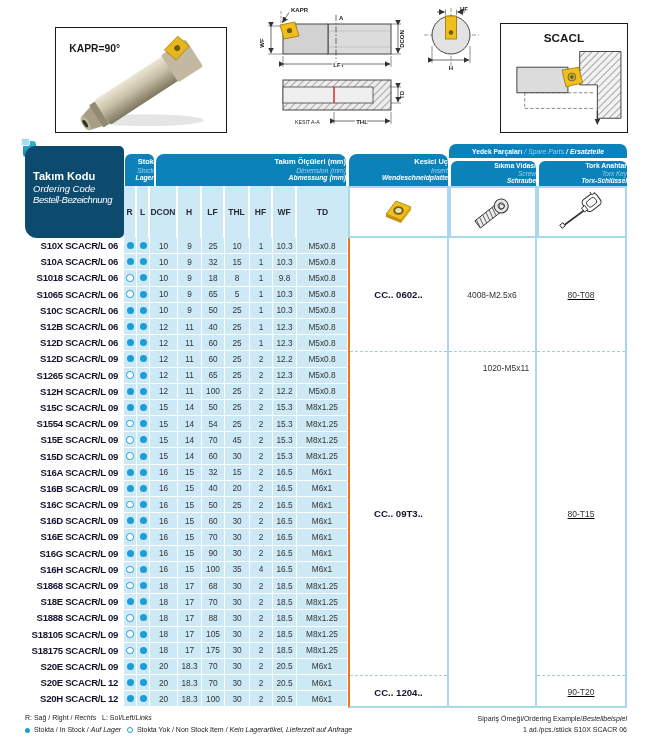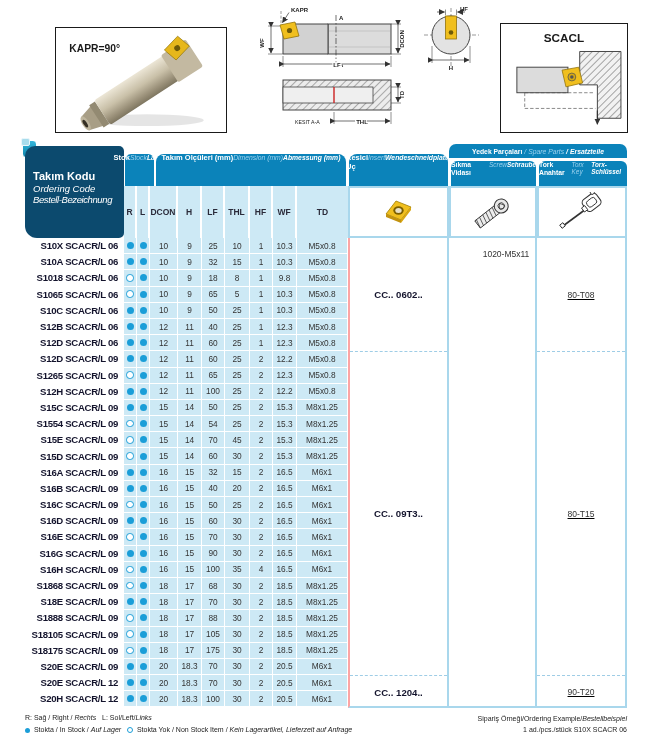--- a/index.html
+++ b/index.html
@@ -26,22 +26,22 @@
 
   
   .table { left:25px; top:146px; width:602px; height:566px; }
 
   .codebox { left:0; top:0; width:99px; height:92px; background:#0c4a6e;
     border-radius:10px 5px 5px 12px; color:#fff; box-sizing:border-box; padding:24px 0 0 8px; line-height:1.18; }
   .codebox .l1 { font-weight:bold; font-size:11px; }
   .codebox .l2 { font-style:italic; font-size:9.5px; }
   .codebox .l3 { font-style:italic; font-size:9.5px; letter-spacing:-0.4px; }
 
-  .hdr3 { background:#0b83ba; border-radius:8px 8px 0 0; color:#fff; text-align:left;
-    display:flex; flex-direction:row; justify-content:center; line-height:1.14; }
+  .hdr3 { background:#0b83ba; border-radius:8px 8px 0 0; color:#fff; text-align:right;
+    display:flex; flex-direction:column; justify-content:center; line-height:1.14; }
   .hdr3 .l1 { font-weight:bold; font-size:7.5px; }
   .hdr3 .l2 { font-style:italic; font-size:6.8px; color:#9bd2ee; }
   .hdr3 .l3 { font-style:italic; font-weight:bold; font-size:6.8px; }
   .stok-box   { left:100px; top:8px; width:29px; height:32px; border-radius:6px 6px 0 0; }
   .dims-box   { left:131px; top:8px; width:190px; height:32px; }
   .kesici-box { left:324px; top:8px; width:99px;  height:32px; }
   .screw-box  { left:426px; top:15px; width:85px; height:25px; border-radius:6px 6px 0 0; }
   .screw-box .l1,.torx-box .l1 { font-size:6.8px; }
   .screw-box .l2,.torx-box .l2,.screw-box .l3,.torx-box .l3 { font-size:6.4px; }
   .torx-box   { left:514px; top:15px; width:88px; height:25px; border-radius:6px 6px 0 0; }
@@ -68,21 +68,21 @@
   .tc { display:flex; align-items:center; justify-content:center; font-size:8.3px; color:#333;
     background:#cde9f5; border-right:1px solid #fff; border-bottom:1px solid #fff; box-sizing:border-box; }
   .tc.code { background:#fff; justify-content:flex-end; padding-right:4px; font-weight:bold;
     font-size:9.6px; color:#13132c; letter-spacing:-0.3px; border-right:2px solid #fff; }
   .stockdot { width:7px; height:7px; border-radius:50%; display:block; }
   .stockdot.filled { background:#1b9ed8; }
   .stockdot.open { width:7.5px; height:7.5px; background:#fff; border:1.6px solid #1b9ed8; box-sizing:border-box; }
 
   .datacol { top:92px; height:470px; background:#fff; box-sizing:border-box;
     border-right:2px solid #a9d7ec; border-bottom:2px solid #a9d7ec; }
-  .datacol-insert { left:323px; width:101px; border-left:2px solid #fca5a5; }
+  .datacol-insert { left:323px; width:101px; border-left:2px solid #f97316; }
   .datacol-screw  { left:424px; width:88px; }
   .datacol-torx   { left:512px; width:90px;text-decoration:underline; }
   .group-cell { display:flex; align-items:center; justify-content:center; font-size:8.5px;
     color:#333; box-sizing:border-box; }
   .group-cell.boldtxt { font-weight:bold; color:#13132c; font-size:9.6px; }
   .group-cell + .group-cell { border-top:1.5px dashed #9fcde6; }
 
   
   .footer-left { left:25px; top:712px; font-size:7px; color:#222; line-height:12px; white-space:nowrap; }
   .footer-left i { font-style:italic; }
@@ -784,20 +784,21 @@
         <div class="tc num">M6x1</div>
       </div>
     </div>
 
   <div class="abs datacol datacol-insert">
       <div class="group-cell boldtxt" style="height: 113.4px;">CC.. 0602..</div>
       <div class="group-cell boldtxt" style="height: 324px;">CC.. 09T3..</div>
       <div class="group-cell boldtxt" style="height: 32.4px;">CC.. 1204..</div>
     </div>
   <div class="abs datacol datacol-screw">
+      <div class="group-cell" style="height: 113.4px;">4008-M2.5x6</div>
       <div class="group-cell" style="height: 32.4px; padding-left: 28px;">1020-M5x11</div>
     </div>
   <div class="abs datacol datacol-torx">
       <div class="group-cell" style="height: 113.4px;">80-T08</div>
       <div class="group-cell" style="height: 324px;">80-T15</div>
       <div class="group-cell" style="height: 32.4px;">90-T20</div>
     </div>
 </div>
 
 <div class="abs footer-left">

